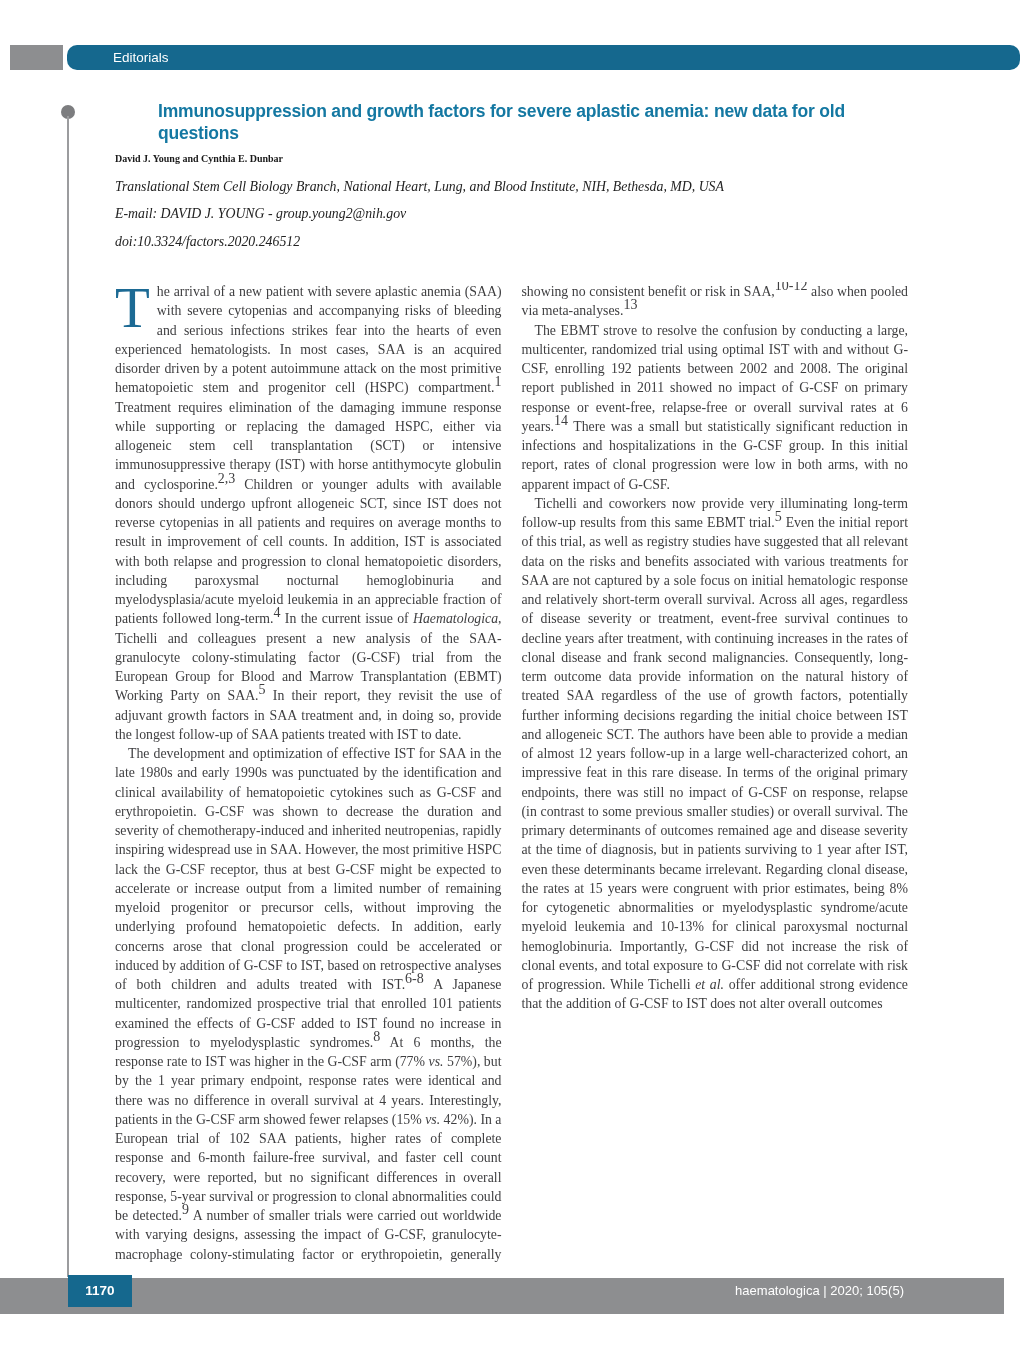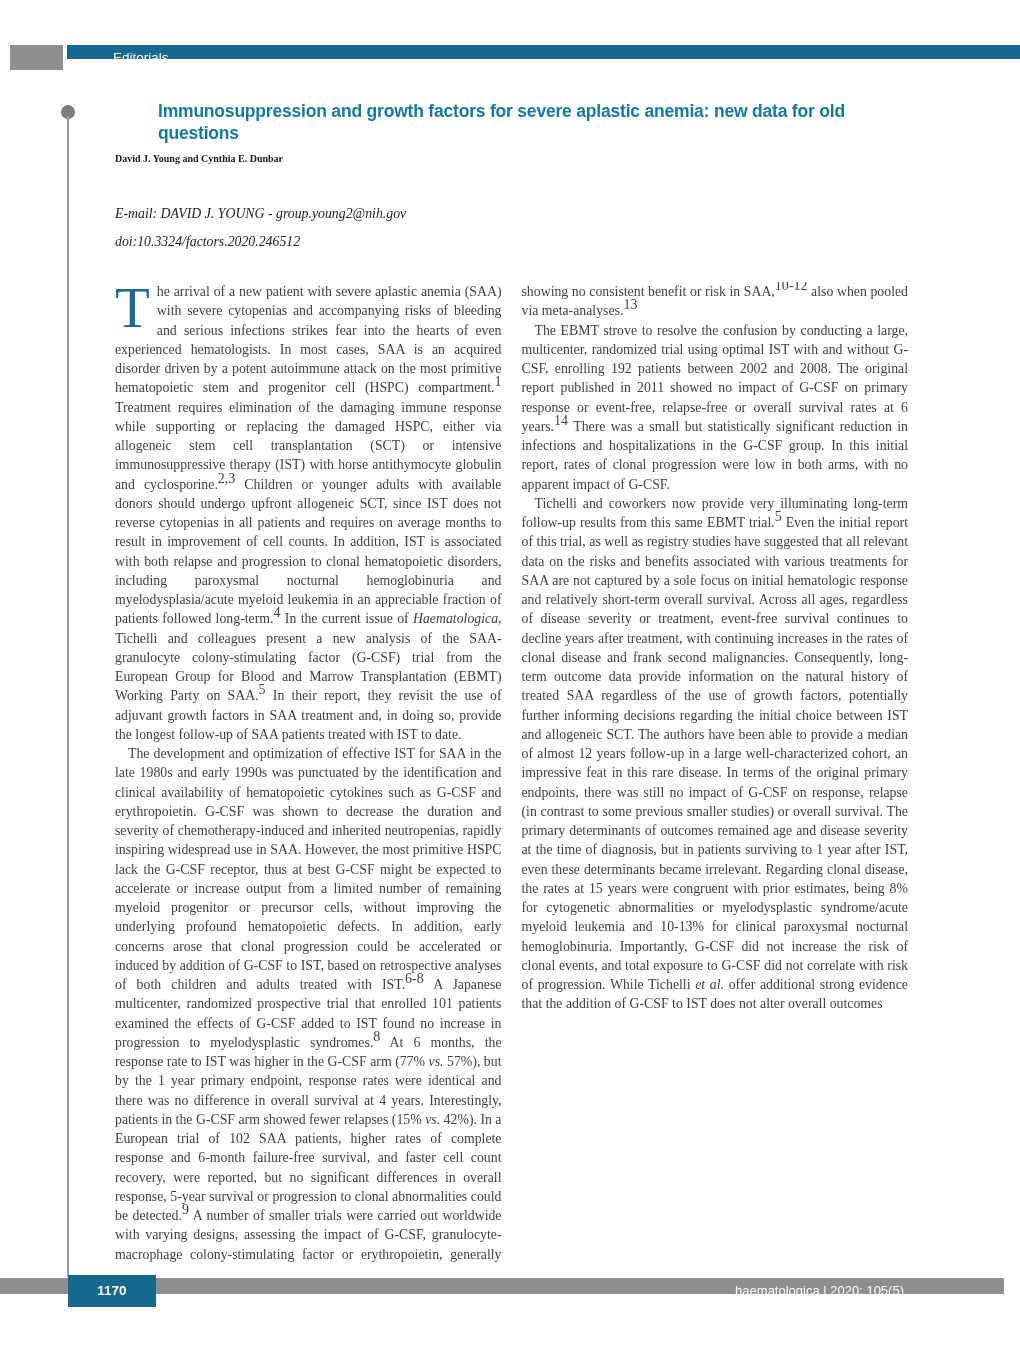--- a/index.html
+++ b/index.html
@@ -10,25 +10,26 @@
     background: #ffffff;
     font-family: "Liberation Serif", serif;
     overflow: hidden;
   }
   
   .band-square {
     position: absolute; left: 10px; top: 45px;
     width: 53px; height: 25px; background: #8d8e90;
   }
   .band-bar {
-    position: absolute; left: 67px; top: 45px; right: 0; height: 14px;
+    position: absolute; left: 67px; top: 45px; right: 0; height: 25px;
     background: #15688e; color: #ffffff;
     font-family: "Liberation Sans", sans-serif;
     font-size: 13.5px; line-height: 25px; padding-left: 46px;
     box-sizing: border-box;
+    border-radius: 10px;
   }
   
   .bullet {
     position: absolute; left: 61px; top: 105px;
     width: 14px; height: 14px; border-radius: 50%;
     background: #7c7d7f;
   }
   .vrule {
     position: absolute; left: 67px; top: 116px;
     width: 2px; height: 1161px; background: #9b9c9e;
@@ -72,49 +73,50 @@
     float: left; font-size: 57px; line-height: 46px;
     padding: 3px 7px 0 0; color: #1c6a94;
     font-family: "Liberation Serif", serif;
   }
   .body-columns sup {
     font-size: 14px; line-height: 0; vertical-align: 6px;
   }
   
   .footer-bar {
     position: absolute; left: 0; top: 1278px;
-    width: 1004px; height: 16px; background: #8d8e90;
+    width: 1004px; height: 36px; background: #8d8e90;
     color: #ffffff; font-family: "Liberation Sans", sans-serif;
     font-size: 13px; line-height: 26px;
     text-align: right; padding-right: 100px;
     box-sizing: border-box;
   }
   .page-number-box {
     position: absolute; left: 68px; top: 1275px;
-    width: 88px; height: 32px; background: #15688e;
+    width: 64px; height: 32px; background: #15688e;
     color: #ffffff; font-family: "Liberation Sans", sans-serif;
     font-weight: bold; font-size: 13.5px;
     text-align: center; line-height: 32px;
   }
 </style>
 </head>
 <body>
 
 <div class="page">
 
   <div class="band-square"></div>
   <div class="band-bar">
     <span>Editorials</span>
   </div>
 
   <div class="bullet"></div>
   <div class="vrule"></div>
 
   <div class="title">Immunosuppression and growth factors for severe aplastic anemia: new data for old questions</div>
   <div class="authors">David J. Young and Cynthia E. Dunbar</div>
+  <div class="affiliation">Translational Stem Cell Biology Branch, National Heart, Lung, and Blood Institute, NIH, Bethesda, MD, USA</div>
   <div class="email">E-mail: DAVID J. YOUNG - group.young2@nih.gov</div>
   <div class="doi">doi:10.3324/factors.2020.246512</div>
 
   <div class="body-columns">
       <p class="body-para first"><span class="dropcap">T</span>he arrival of a new patient with severe aplastic anemia (SAA) with severe cytopenias and accompanying risks of bleeding and serious infections strikes fear into the hearts of even experienced hematologists. In most cases, SAA is an acquired disorder driven by a potent autoimmune attack on the most primitive hematopoietic stem and progenitor cell (HSPC) compartment.<sup>1</sup> Treatment requires elimination of the damaging immune response while supporting or replacing the damaged HSPC, either via allogeneic stem cell transplantation (SCT) or intensive immunosuppressive therapy (IST) with horse antithymocyte globulin and cyclosporine.<sup>2,3</sup> Children or younger adults with available donors should undergo upfront allogeneic SCT, since IST does not reverse cytopenias in all patients and requires on average months to result in improvement of cell counts. In addition, IST is associated with both relapse and progression to clonal hematopoietic disorders, including paroxysmal nocturnal hemoglobinuria and myelodysplasia/acute myeloid leukemia in an appreciable fraction of patients followed long-term.<sup>4</sup> In the current issue of <i>Haematologica</i>, Tichelli and colleagues present a new analysis of the SAA-granulocyte colony-stimulating factor (G-CSF) trial from the European Group for Blood and Marrow Transplantation (EBMT) Working Party on SAA.<sup>5</sup> In their report, they revisit the use of adjuvant growth factors in SAA treatment and, in doing so, provide the longest follow-up of SAA patients treated with IST to date.</p>
       <p class="body-para">The development and optimization of effective IST for SAA in the late 1980s and early 1990s was punctuated by the identification and clinical availability of hematopoietic cytokines such as G-CSF and erythropoietin. G-CSF was shown to decrease the duration and severity of chemotherapy-induced and inherited neutropenias, rapidly inspiring widespread use in SAA. However, the most primitive HSPC lack the G-CSF receptor, thus at best G-CSF might be expected to accelerate or increase output from a limited number of remaining myeloid progenitor or precursor cells, without improving the underlying profound hematopoietic defects. In addition, early concerns arose that clonal progression could be accelerated or induced by addition of G-CSF to IST, based on retrospective analyses of both children and adults treated with IST.<sup>6-8</sup> A Japanese multicenter, randomized prospective trial that enrolled 101 patients examined the effects of G-CSF added to IST found no increase in progression to myelodysplastic syndromes.<sup>8</sup> At 6 months, the response rate to IST was higher in the G-CSF arm (77% <i>vs.</i> 57%), but by the 1 year primary endpoint, response rates were identical and there was no difference in overall survival at 4 years. Interestingly, patients in the G-CSF arm showed fewer relapses (15% <i>vs.</i> 42%). In a European trial of 102 SAA patients, higher rates of complete response and 6-month failure-free survival, and faster cell count recovery, were reported, but no significant differences in overall response, 5-year survival or progression to clonal abnormalities could be detected.<sup>9</sup> A number of smaller trials were carried out worldwide with varying designs, assessing the impact of G-CSF, granulocyte-macrophage colony-stimulating factor or erythropoietin, generally showing no consistent benefit or risk in SAA,<sup>10-12</sup> also when pooled via meta-analyses.<sup>13</sup></p>
       <p class="body-para">The EBMT strove to resolve the confusion by conducting a large, multicenter, randomized trial using optimal IST with and without G-CSF, enrolling 192 patients between 2002 and 2008. The original report published in 2011 showed no impact of G-CSF on primary response or event-free, relapse-free or overall survival rates at 6 years.<sup>14</sup> There was a small but statistically significant reduction in infections and hospitalizations in the G-CSF group. In this initial report, rates of clonal progression were low in both arms, with no apparent impact of G-CSF.</p>
       <p class="body-para">Tichelli and coworkers now provide very illuminating long-term follow-up results from this same EBMT trial.<sup>5</sup> Even the initial report of this trial, as well as registry studies have suggested that all relevant data on the risks and benefits associated with various treatments for SAA are not captured by a sole focus on initial hematologic response and relatively short-term overall survival. Across all ages, regardless of disease severity or treatment, event-free survival continues to decline years after treatment, with continuing increases in the rates of clonal disease and frank second malignancies. Consequently, long-term outcome data provide information on the natural history of treated SAA regardless of the use of growth factors, potentially further informing decisions regarding the initial choice between IST and allogeneic SCT. The authors have been able to provide a median of almost 12 years follow-up in a large well-characterized cohort, an impressive feat in this rare disease. In terms of the original primary endpoints, there was still no impact of G-CSF on response, relapse (in contrast to some previous smaller studies) or overall survival. The primary determinants of outcomes remained age and disease severity at the time of diagnosis, but in patients surviving to 1 year after IST, even these determinants became irrelevant. Regarding clonal disease, the rates at 15 years were congruent with prior estimates, being 8% for cytogenetic abnormalities or myelodysplastic syndrome/acute myeloid leukemia and 10-13% for clinical paroxysmal nocturnal hemoglobinuria. Importantly, G-CSF did not increase the risk of clonal events, and total exposure to G-CSF did not correlate with risk of progression. While Tichelli <i>et al.</i> offer additional strong evidence that the addition of G-CSF to IST does not alter overall outcomes</p>
     </div>
 

